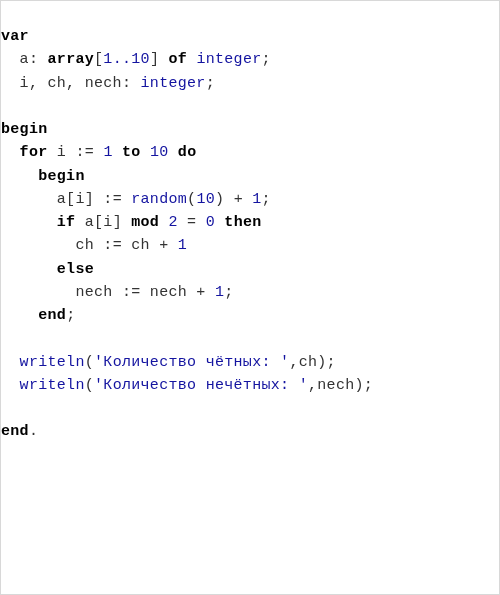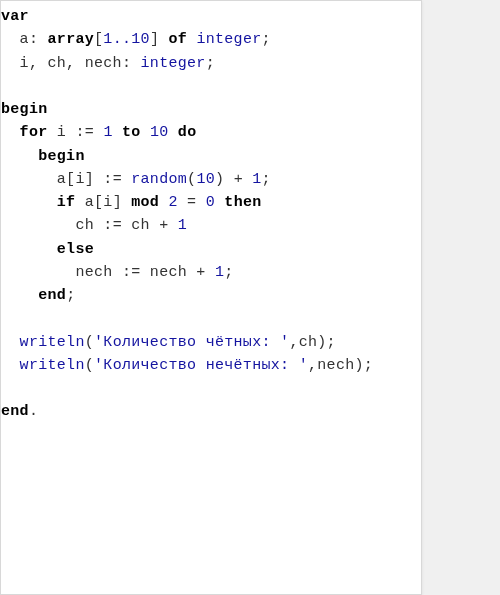--- a/index.html
+++ b/index.html
@@ -7,24 +7,24 @@
     padding: 0;
     width: 500px;
     height: 595px;
     background: #f0f0f0;
     font-family: "Courier New", Courier, monospace;
     font-size: 15px;
     overflow: hidden;
   }
   .page {
     background: #ffffff;
-    width: 422px;
+    width: 500px;
     height: 595px;
     box-sizing: border-box;
-    padding: 4px 0 0 0;
+    padding: 24px 0 0 0;
     color: #333;
     border: 1px solid #d8d8d8;
     box-shadow: 0 1px 3px rgba(0,0,0,0.08);
   }
   .code {
     white-space: pre;
     line-height: 1.55;
     letter-spacing: 0.3px;
   }
   .kw { color: #000; font-weight: bold; }      

